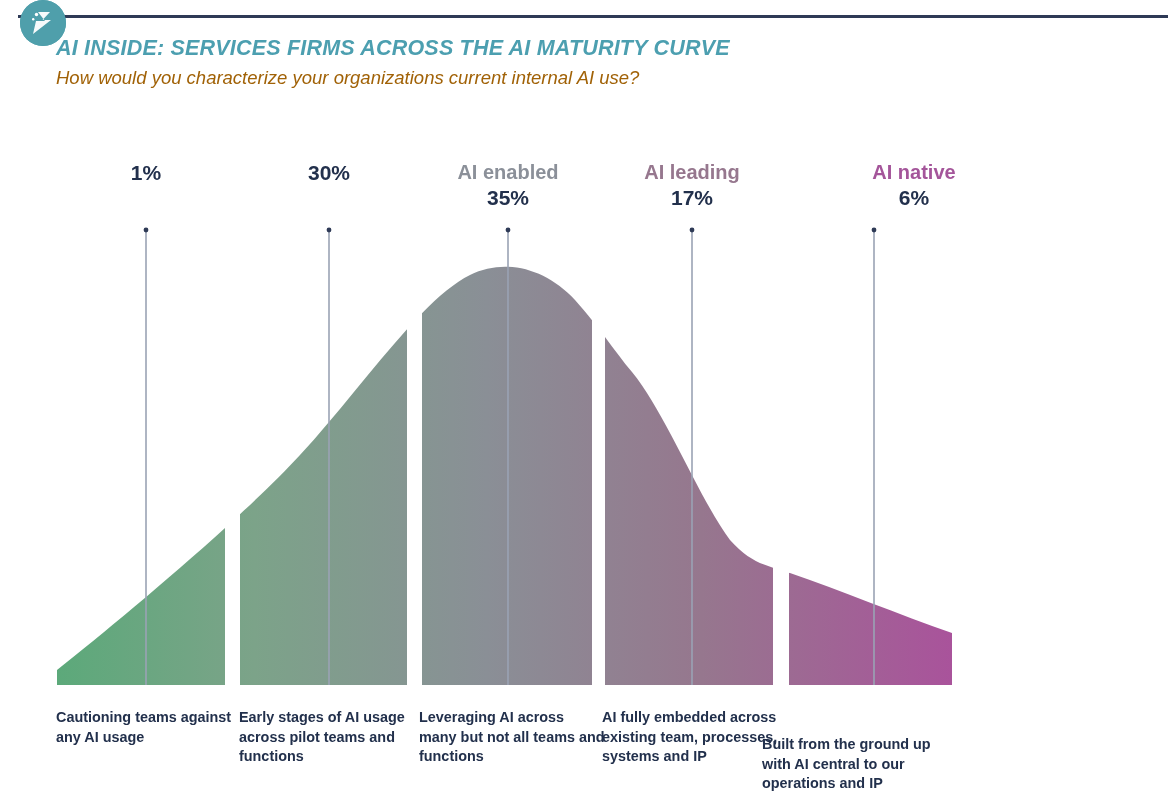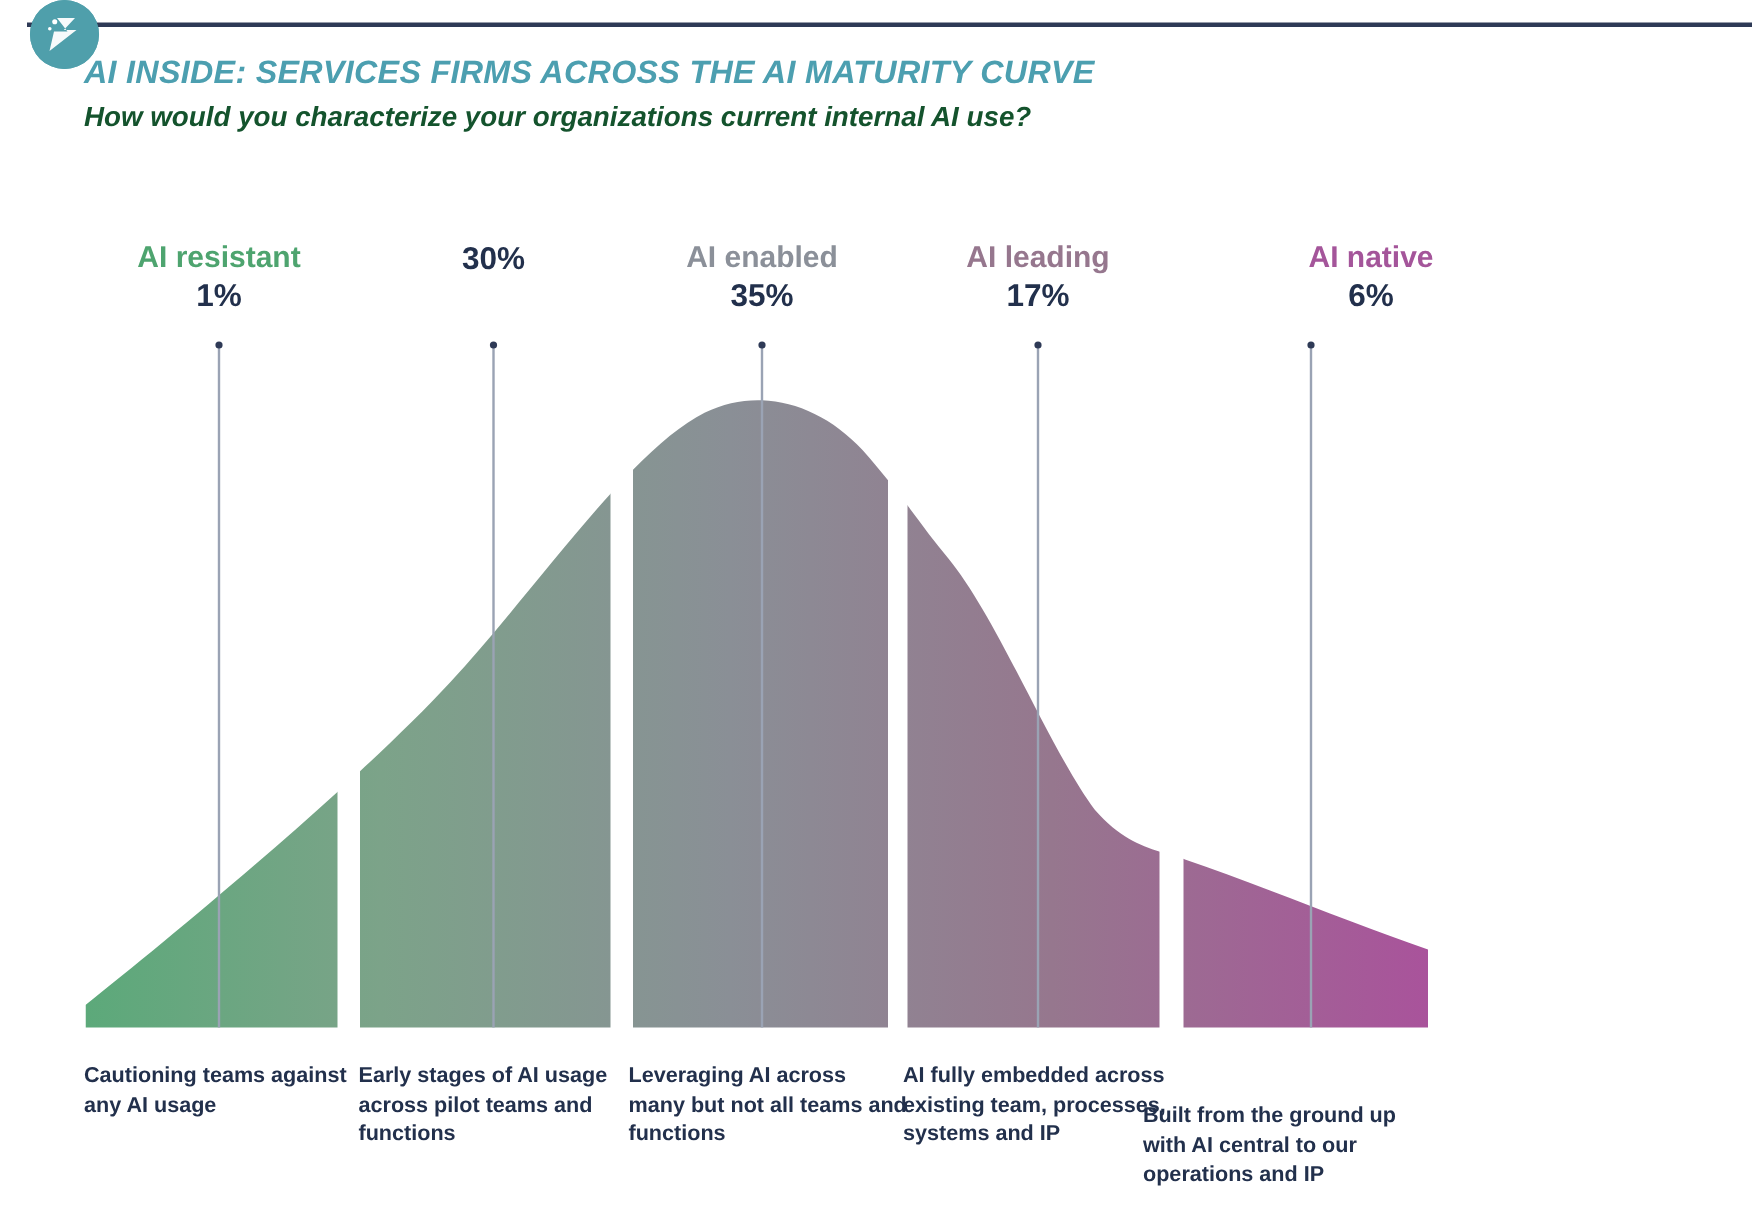--- a/index.html
+++ b/index.html
@@ -47,22 +47,22 @@
     letter-spacing: 0.2px;
     color: #4c9fb0;
     white-space: nowrap;
   }
   .subtitle {
     position: absolute;
     left: 56px;
     top: 67px;
     font-size: 18.5px;
     font-style: italic;
-    font-weight: bold;
-    color: #14532d;
+    font-weight: normal;
+    color: #a16207;
     white-space: nowrap;
   }
 
   
   .plot {
     position: absolute;
     left: 0;
     top: 0;
     width: 1168px;
     height: 812px;
@@ -211,21 +211,20 @@
       <line x1="692" y1="229" x2="692" y2="685" stroke="#9aa3b4" stroke-width="1.6"></line>
       <circle cx="692" cy="230" r="2.4" fill="#2e3a56"></circle>
 
       <line x1="874" y1="229" x2="874" y2="685" stroke="#9aa3b4" stroke-width="1.6"></line>
       <circle cx="874" cy="230" r="2.4" fill="#2e3a56"></circle>
     </g>
   </svg>
 </div>
 
 <div class="cat-label" style="left:46px; top:160px;">
-  <div class="cat-name" style="color:#4ea46f;">AI resistant</div>
   <div class="cat-pct">1%</div>
 </div>
 
 <div class="cat-label" style="left:229px; top:160px;">
   <div class="cat-pct">30%</div>
 </div>
 
 <div class="cat-label" style="left:408px; top:160px;">
   <div class="cat-name" style="color:#8b9099;">AI enabled</div>
   <div class="cat-pct">35%</div>

